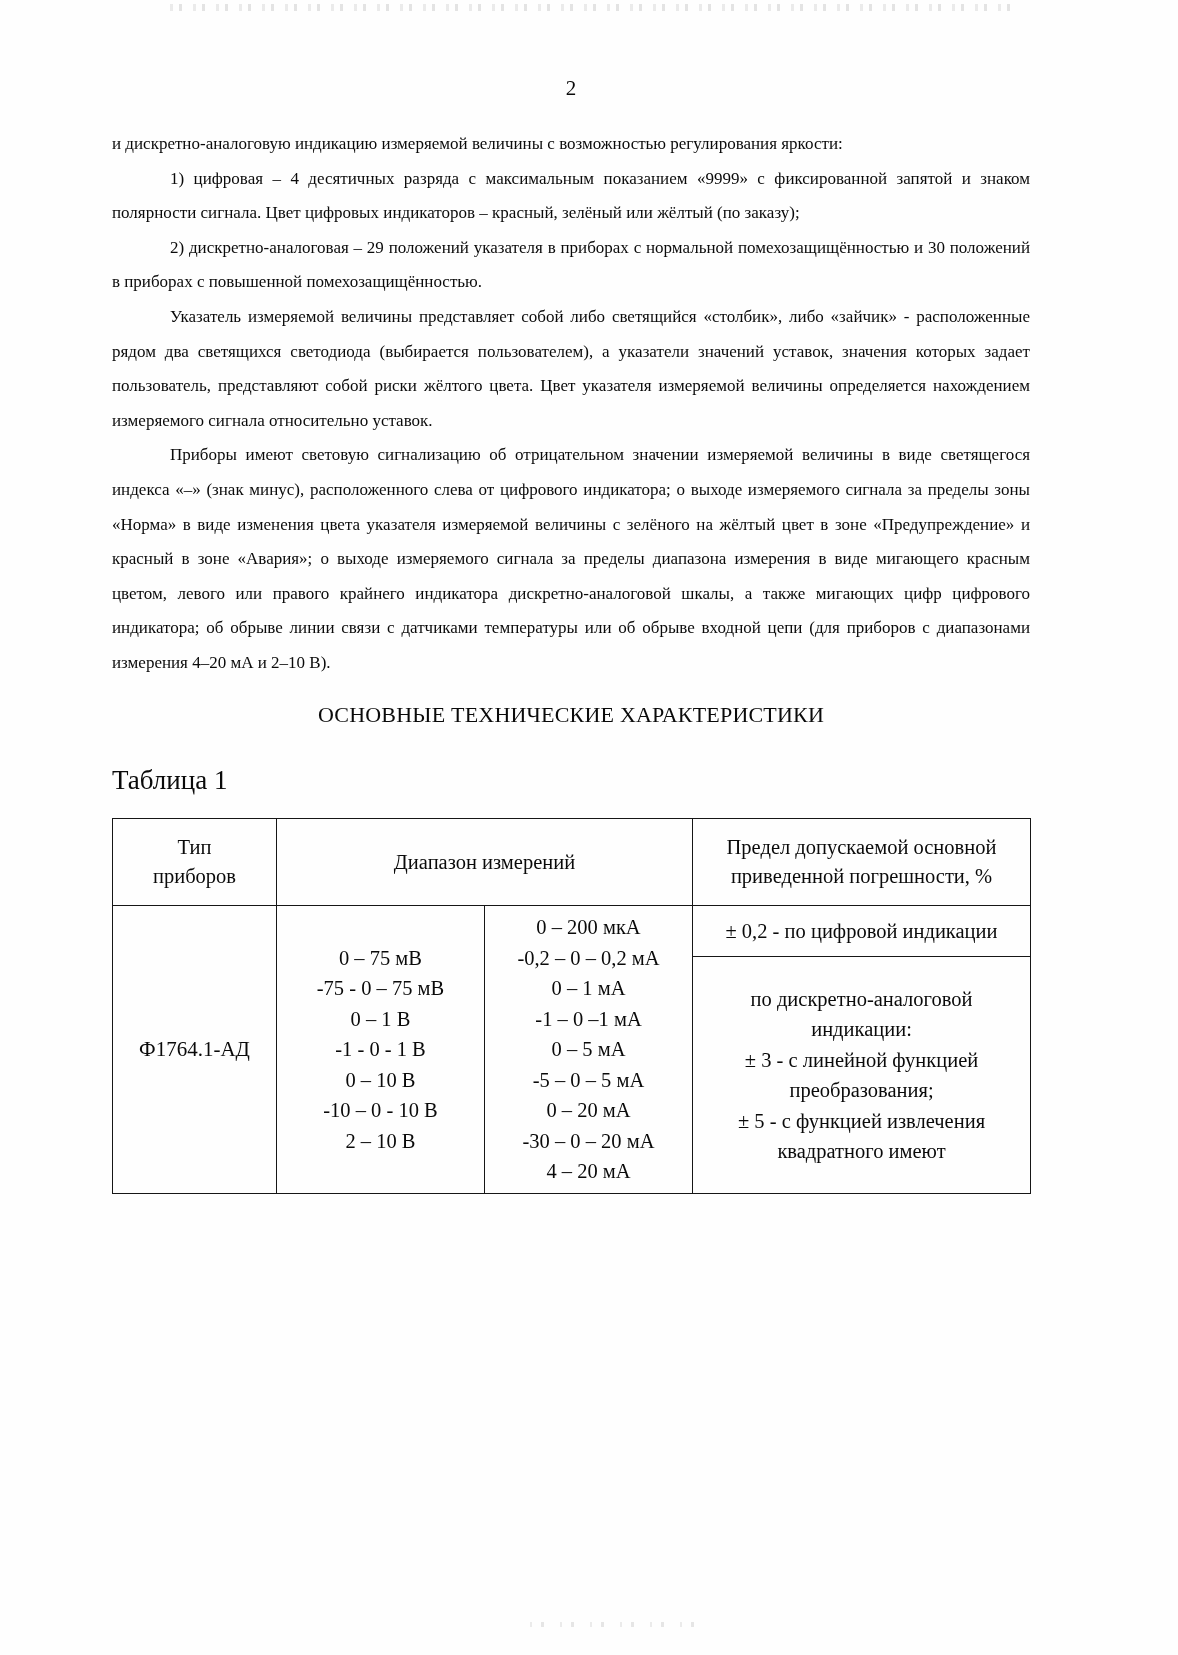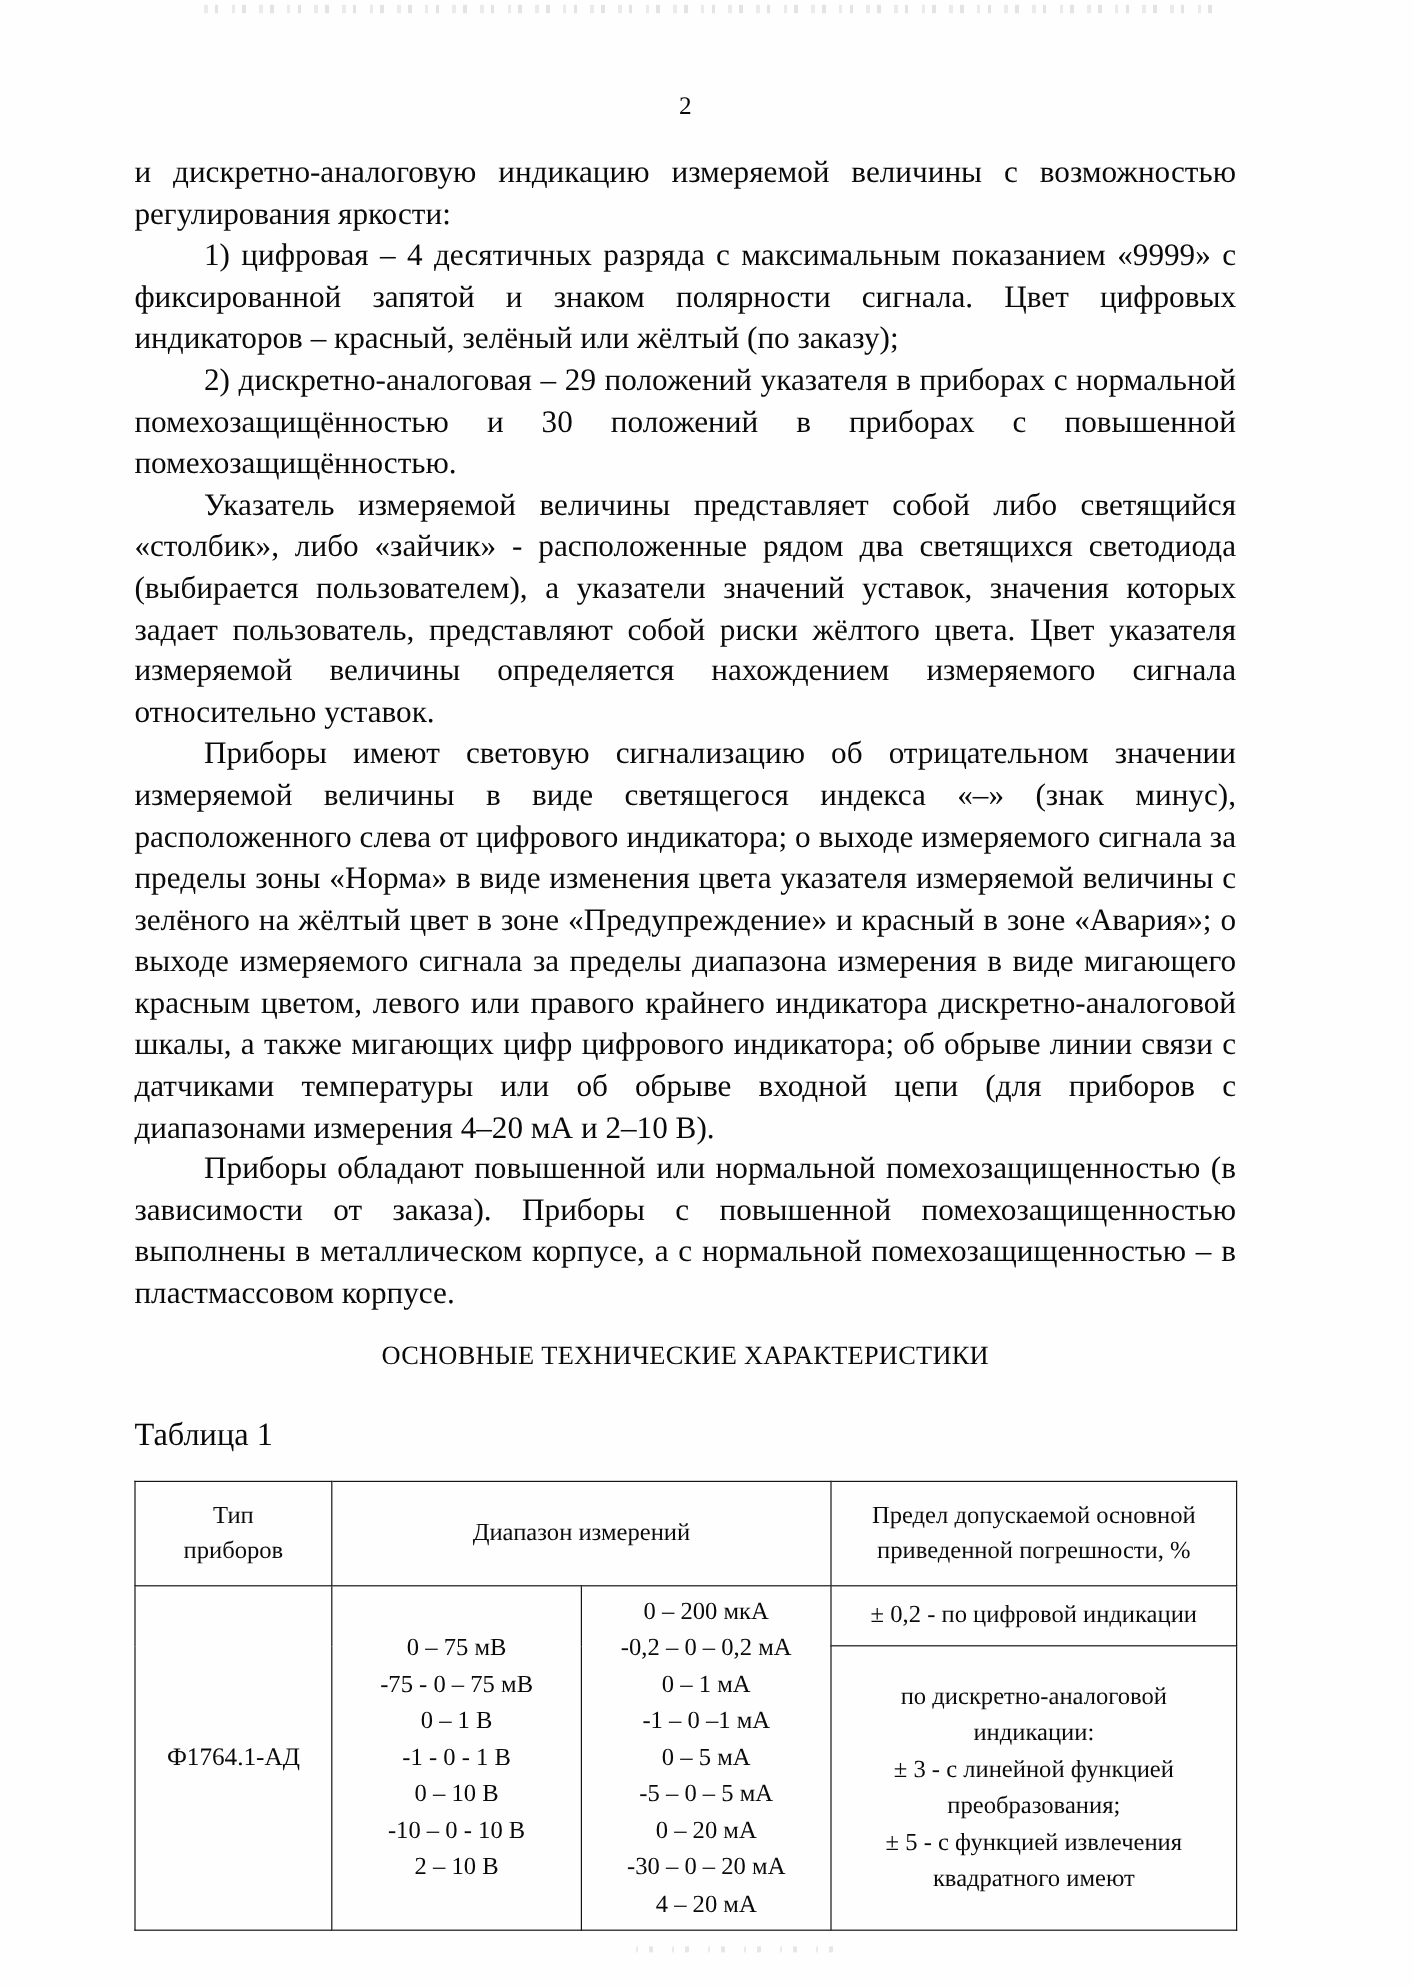--- a/index.html
+++ b/index.html
@@ -59,21 +59,21 @@
 
   .page-number {
     text-align: center;
     font-size: 21px;
     line-height: 1;
     margin: 0 0 28px 0;
   }
 
   p.body-par {
     margin: 0;
-    font-size: 26px;
+    font-size: 17px;
     line-height: 34.6px;
     text-align: justify;
     text-justify: inter-word;
     hyphens: none;
   }
   p.indent { text-indent: 58px; }
   p.no-indent { text-indent: 0; }
 
   h2.section-heading {
     font-size: 22px;
@@ -139,21 +139,20 @@
 
   <div class="content">
 
     <div class="page-number">2</div>
 
     <p class="body-par no-indent">и дискретно-аналоговую индикацию измеряемой величины с возможностью регулирования яркости:</p>
     <p class="body-par indent">1) цифровая – 4 десятичных разряда с максимальным показанием «9999» с фиксированной запятой и знаком полярности сигнала. Цвет цифровых индикаторов – красный, зелёный или жёлтый (по заказу);</p>
     <p class="body-par indent">2) дискретно-аналоговая – 29 положений указателя в приборах с нормальной помехозащищённостью и 30 положений в приборах с повышенной помехозащищённостью.</p>
     <p class="body-par indent">Указатель измеряемой величины представляет собой либо светящийся «столбик», либо «зайчик» - расположенные рядом два светящихся светодиода (выбирается пользователем), а указатели значений уставок, значения которых задает пользователь, представляют собой риски жёлтого цвета. Цвет указателя измеряемой величины определяется нахождением измеряемого сигнала относительно уставок.</p>
     <p class="body-par indent">Приборы имеют световую сигнализацию об отрицательном значении измеряемой величины в виде светящегося индекса «–» (знак минус), расположенного слева от цифрового индикатора; о выходе измеряемого сигнала за пределы зоны «Норма» в виде изменения цвета указателя измеряемой величины с зелёного на жёлтый цвет в зоне «Предупреждение» и красный в зоне «Авария»; о выходе измеряемого сигнала за пределы диапазона измерения в виде мигающего красным цветом, левого или правого крайнего индикатора дискретно-аналоговой шкалы, а также мигающих цифр цифрового индикатора; об обрыве линии связи с датчиками температуры или об обрыве входной цепи (для приборов с диапазонами измерения 4–20 мА и 2–10 В).</p>
-    <p class="body-par indent">Приборы обладают повышенной или нормальной помехозащищенностью (в зависимости от заказа). Приборы с повышенной помехозащищенностью выполнены в металлическом корпусе, а с нормальной помехозащищенностью – в пластмассовом корпусе.</p>
 
     <h2 class="section-heading">ОСНОВНЫЕ ТЕХНИЧЕСКИЕ ХАРАКТЕРИСТИКИ</h2>
 
 
     <div class="table-caption">Таблица 1</div>
 
     <table class="spec-table">
       <colgroup>
         <col class="col-type">
         <col class="col-rangeA">

